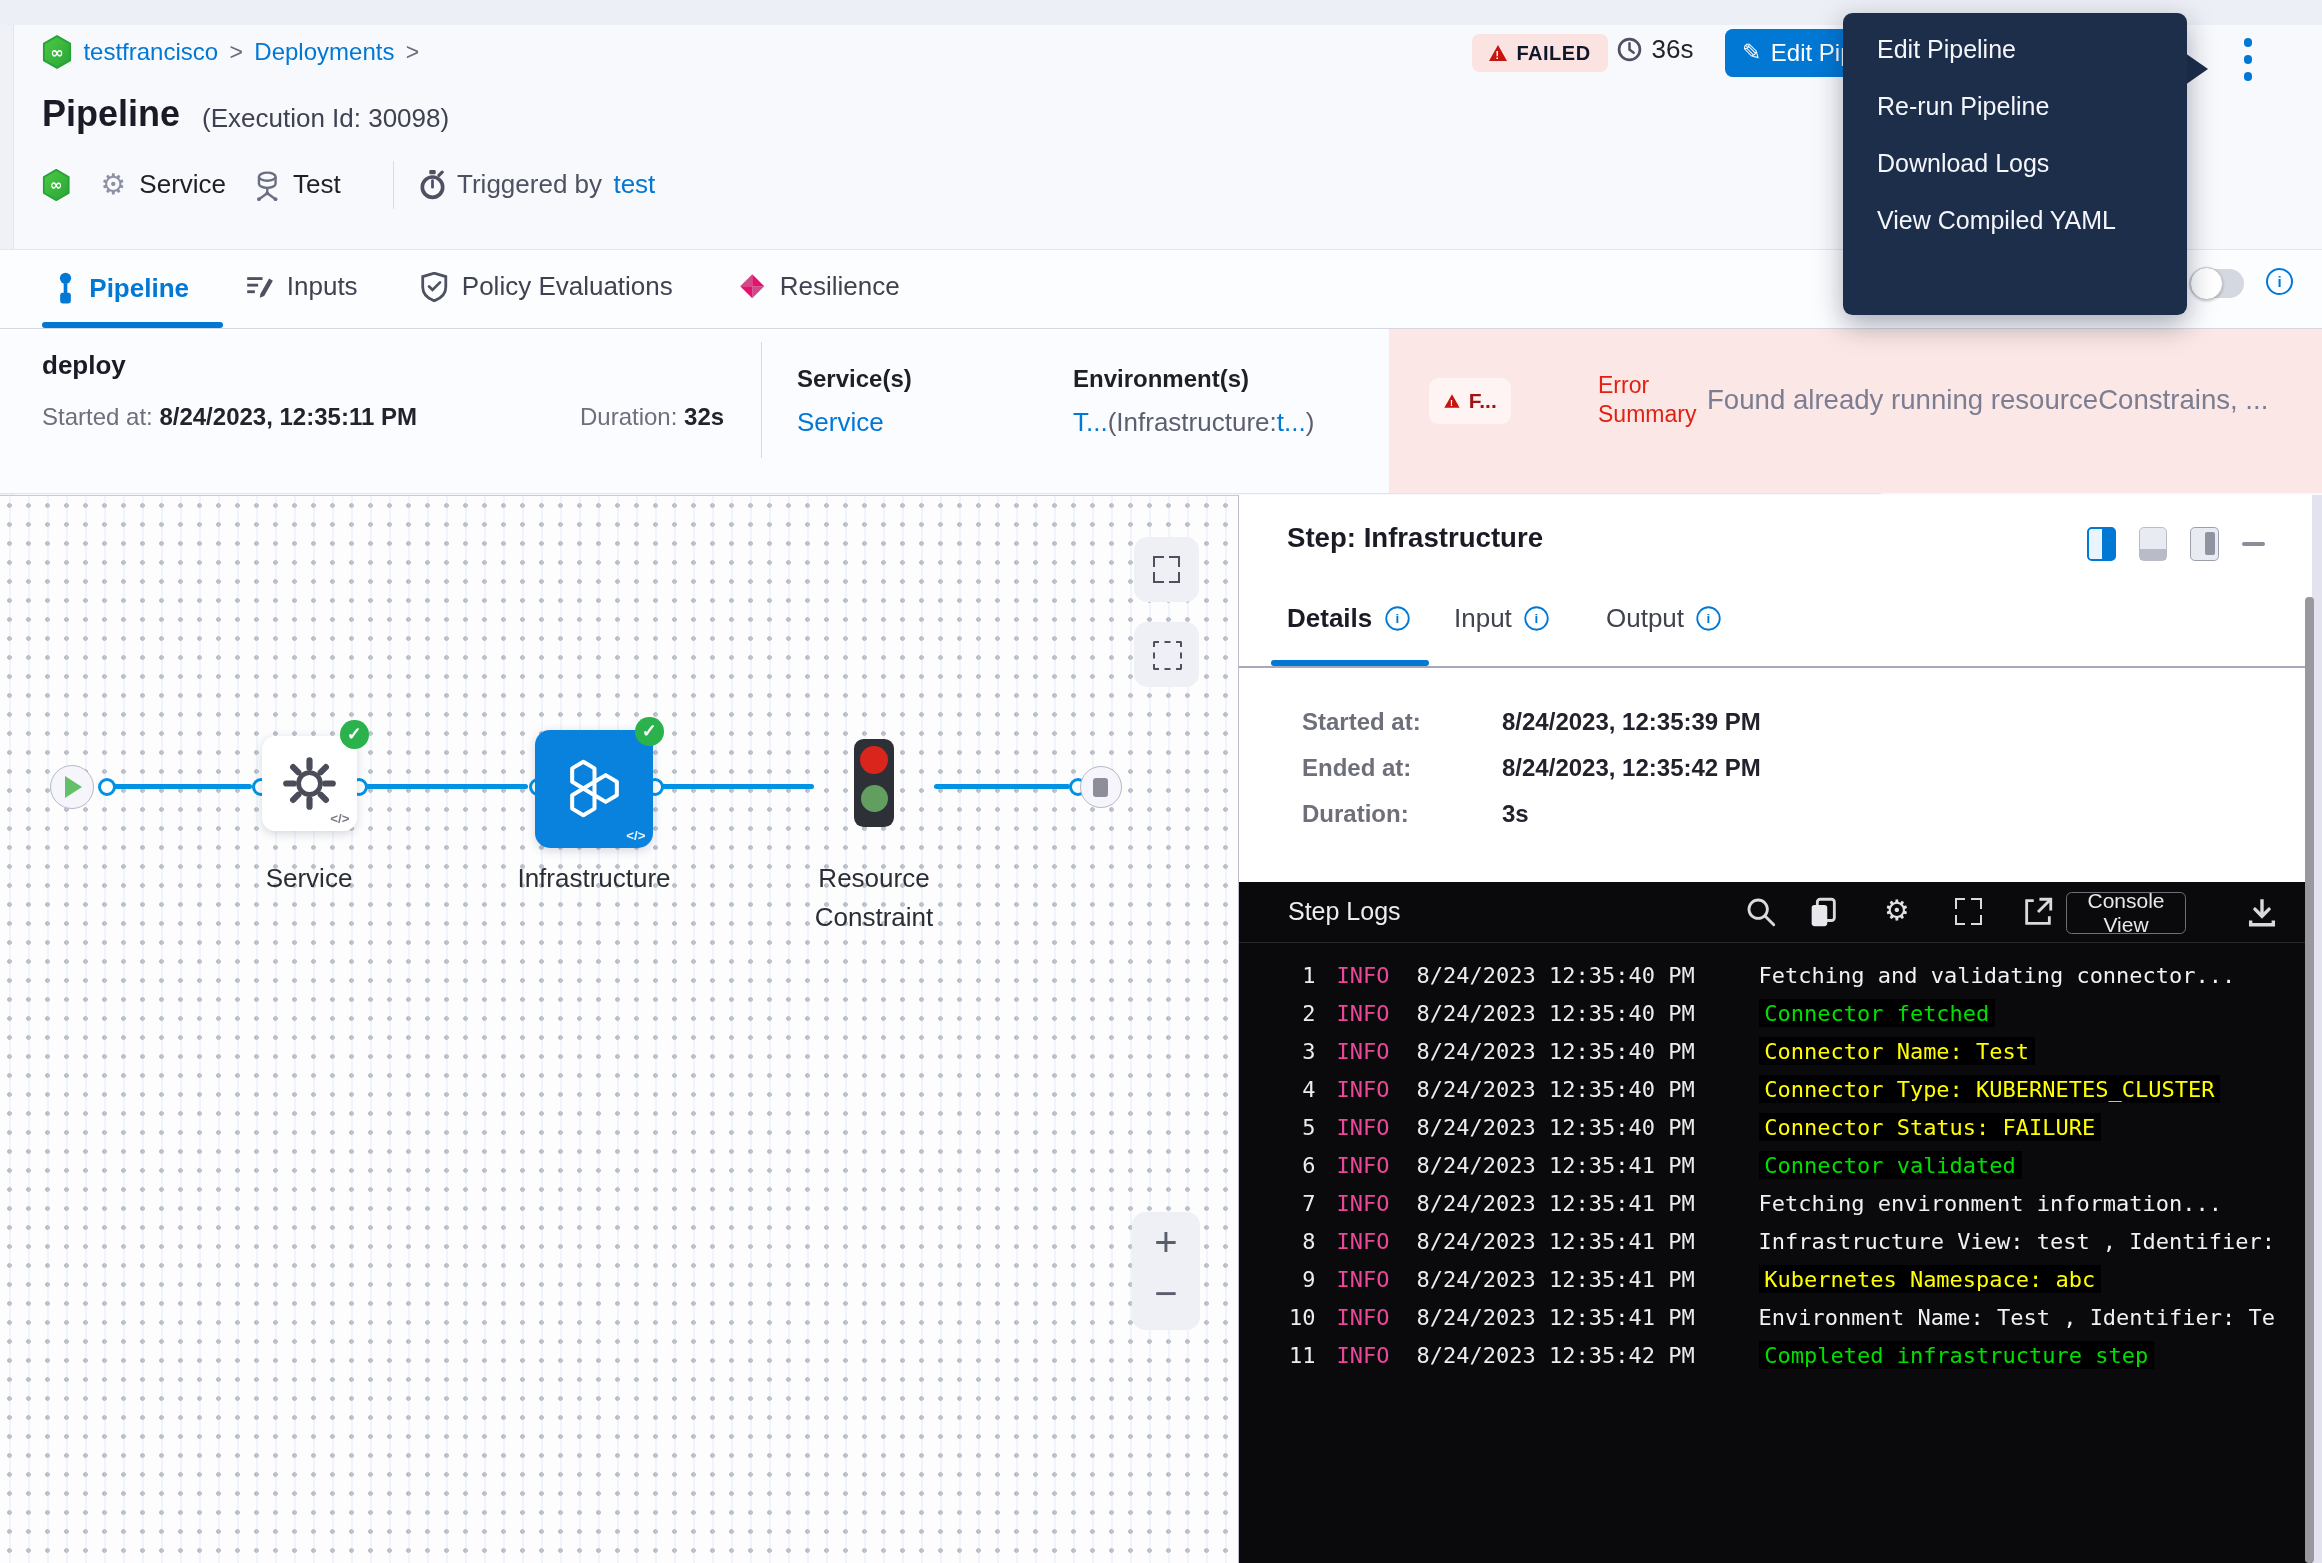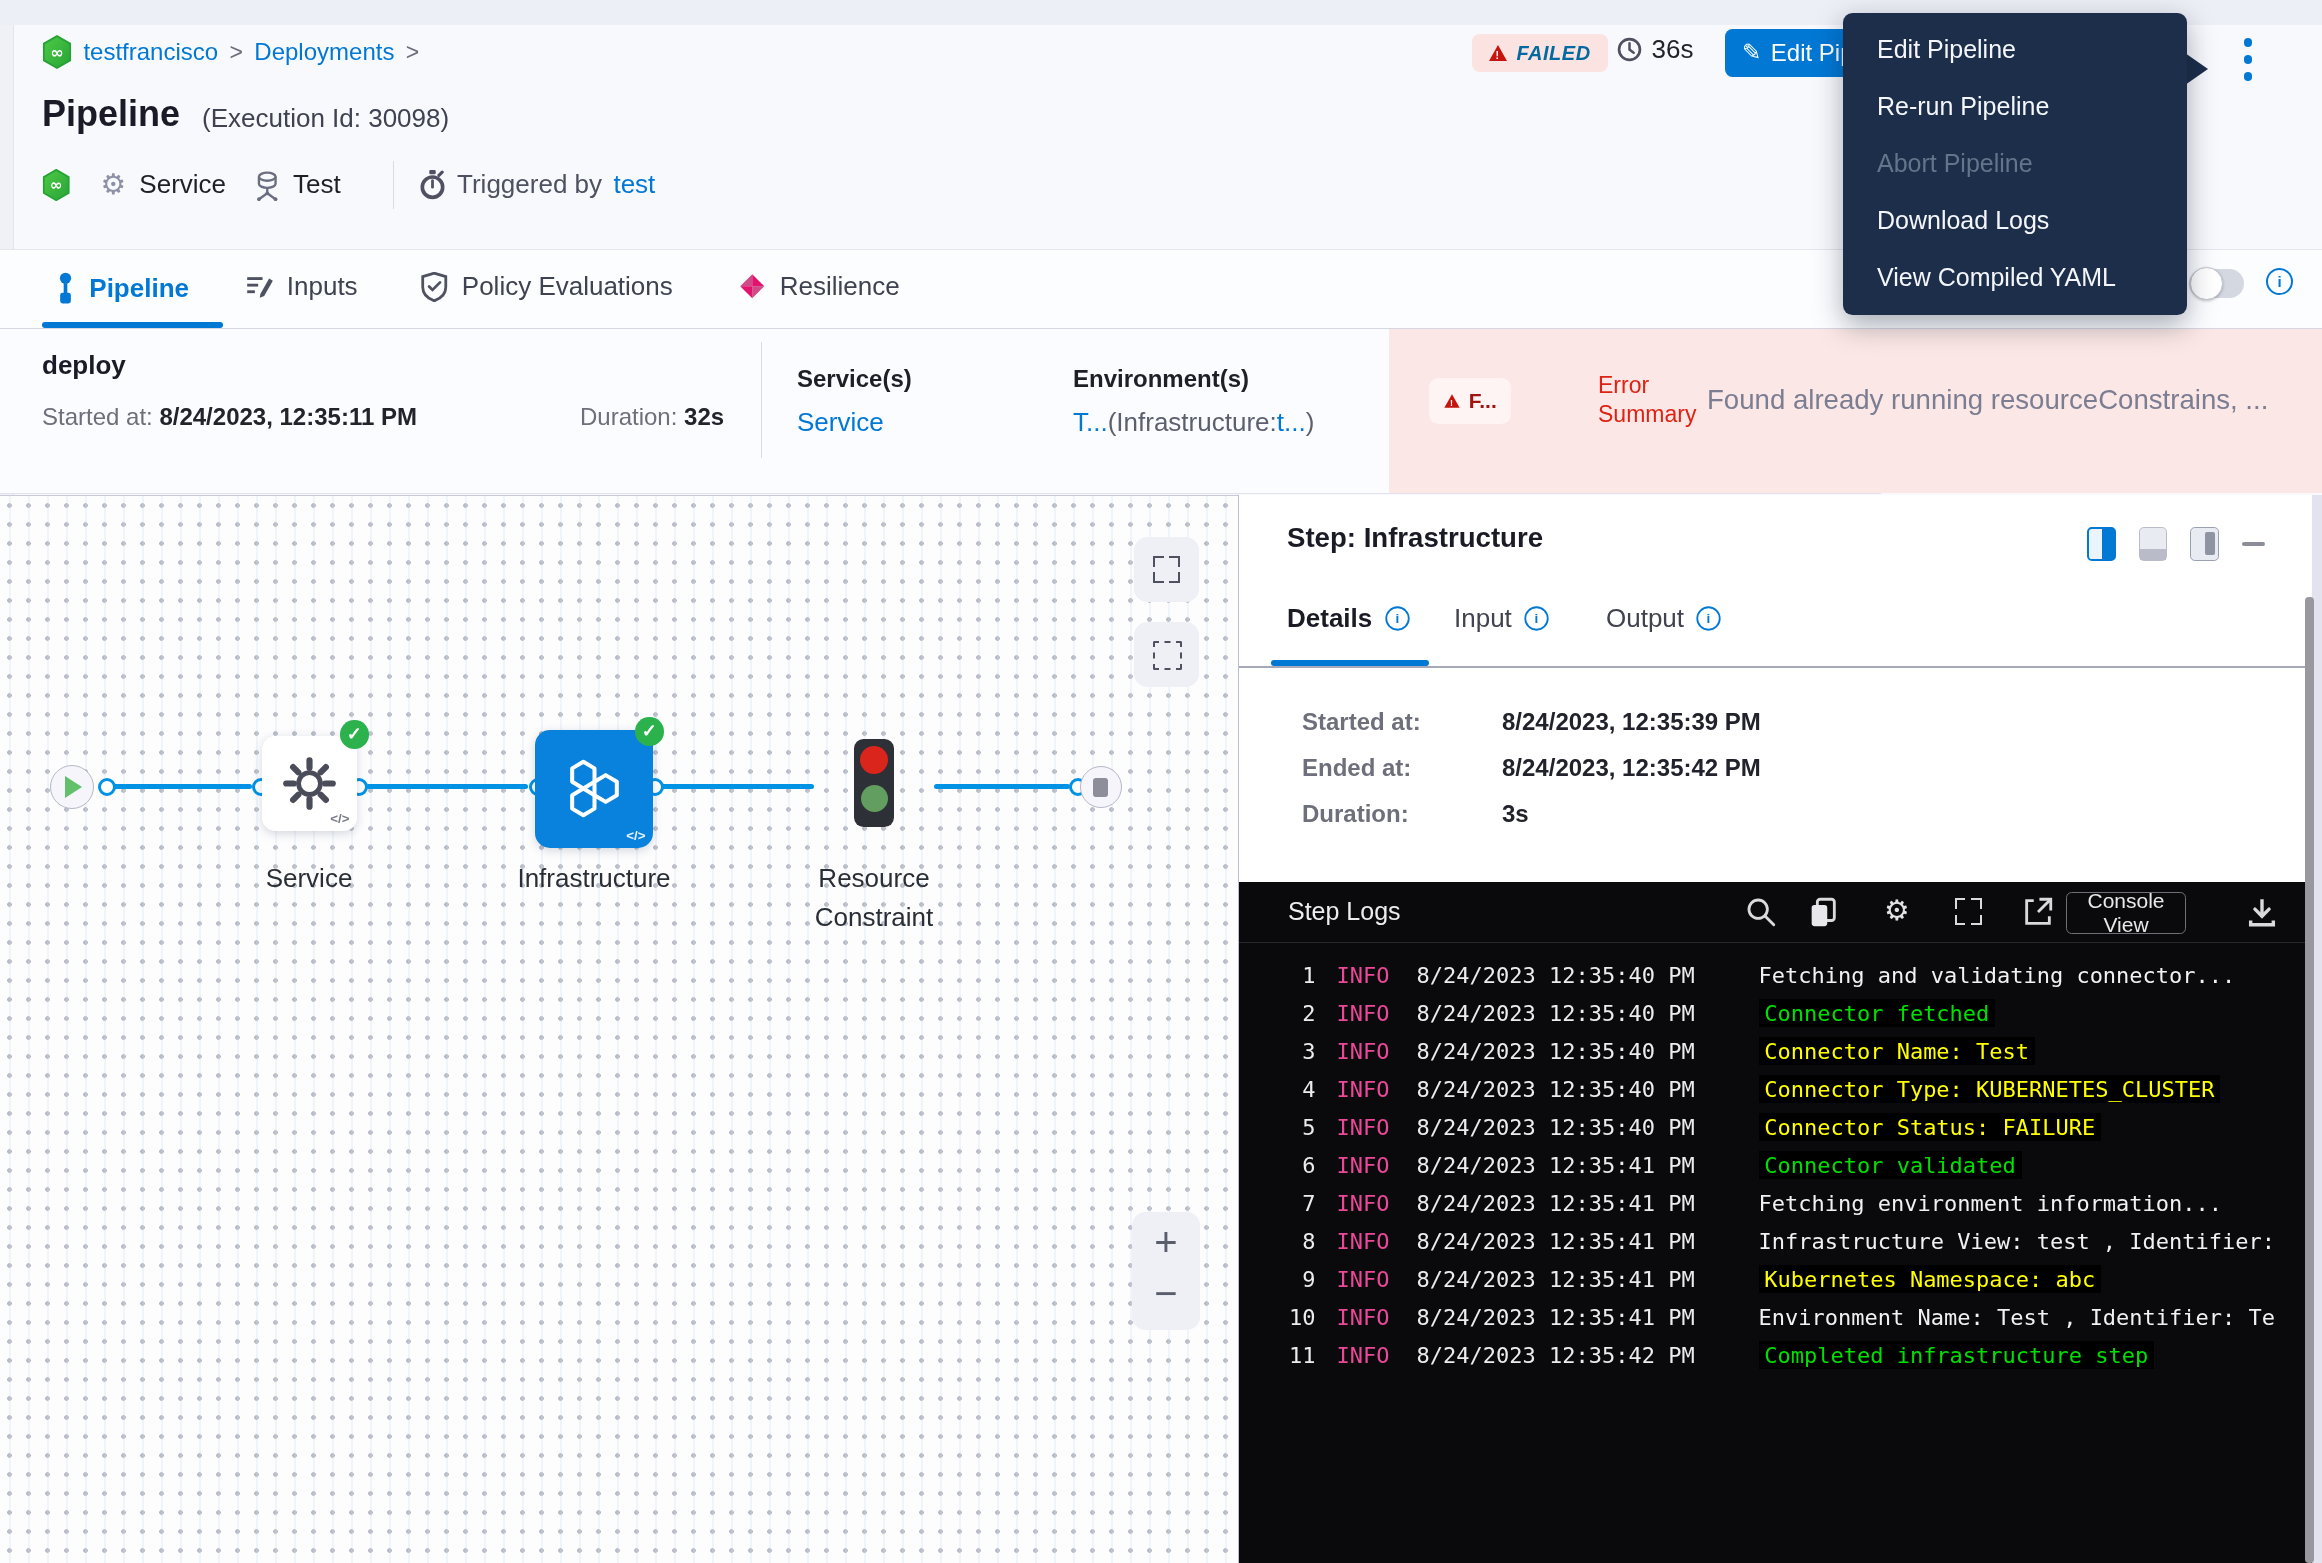--- a/index.html
+++ b/index.html
@@ -26,21 +26,21 @@
   .metarow{left:42px;top:160px;height:49px;display:flex;align-items:center;font-size:26px;color:#1f2026;}
   .metarow .gear-glyph{font-size:28.5px;color:#8e91a6;margin:0 13.3px 0 30px;}
   .metarow .mlabel{margin-right:27px;}
   .meta-divider{width:1px;height:48px;background:#d9dbe4;margin:0 25px 0 25px;}
   .trig-label{color:#4d5160;margin:0 11.4px;}
   .trig-user{color:#0278D5;}
 
   
   .failed-badge{left:1472px;top:34px;height:38px;padding:0 17px;background:#FAE3E1;border-radius:7.6px;
      display:flex;align-items:center;gap:9.5px;}
-  .failed-badge .txt{font-size:20px;font-weight:bold;letter-spacing:0.5px;color:#0369a1;font-style:italic;}
+  .failed-badge .txt{font-size:20px;font-weight:bold;letter-spacing:0.5px;color:#0f172a;}
   .warn-tri{width:0;height:0;border-left:9.5px solid transparent;border-right:9.5px solid transparent;
      border-bottom:16px solid #c6150f;position:relative;}
   .warn-tri i{position:absolute;left:-2.4px;top:3.8px;font-style:normal;color:#fff;font-size:10.5px;font-weight:bold;}
   .elapsed{left:1617px;top:34px;display:flex;align-items:center;gap:9.5px;font-size:26px;color:#22222a;}
   .edit-btn{left:1725px;top:28.5px;width:143px;height:48px;background:#0278D5;border-radius:7.6px;
      display:flex;align-items:center;gap:9.5px;padding-left:17px;overflow:hidden;white-space:nowrap;
      color:#fff;font-size:24px;border:none;cursor:pointer;}
   .edit-btn .pencil{font-size:23px;}
   .kebab{left:2237px;top:38px;width:23px;height:57px;cursor:pointer;}
   .kebab i{position:absolute;left:6.7px;width:8.6px;height:8.6px;border-radius:50%;background:#0278D5;}
@@ -251,21 +251,20 @@
       <i></i>
     </div>
 
   <div class="abs ctx-arrow"></div>
   <div class="abs ctx-menu">
 
       <div class="menu-item">Edit Pipeline</div>
 
       <div class="menu-item">Re-run Pipeline</div>
 
-      <div class="menu-item disabled">Abort Pipeline</div>
 
       <div class="menu-item">Download Logs</div>
 
       <div class="menu-item">View Compiled YAML</div>
     </div>
 
   <div class="abs tabbar">
     <div class="mtab active" style="left:55px;">
       <svg width="21" height="34" viewBox="0 0 16 28">
         <circle cx="8" cy="6" r="4.6" fill="#0278D5"></circle>

